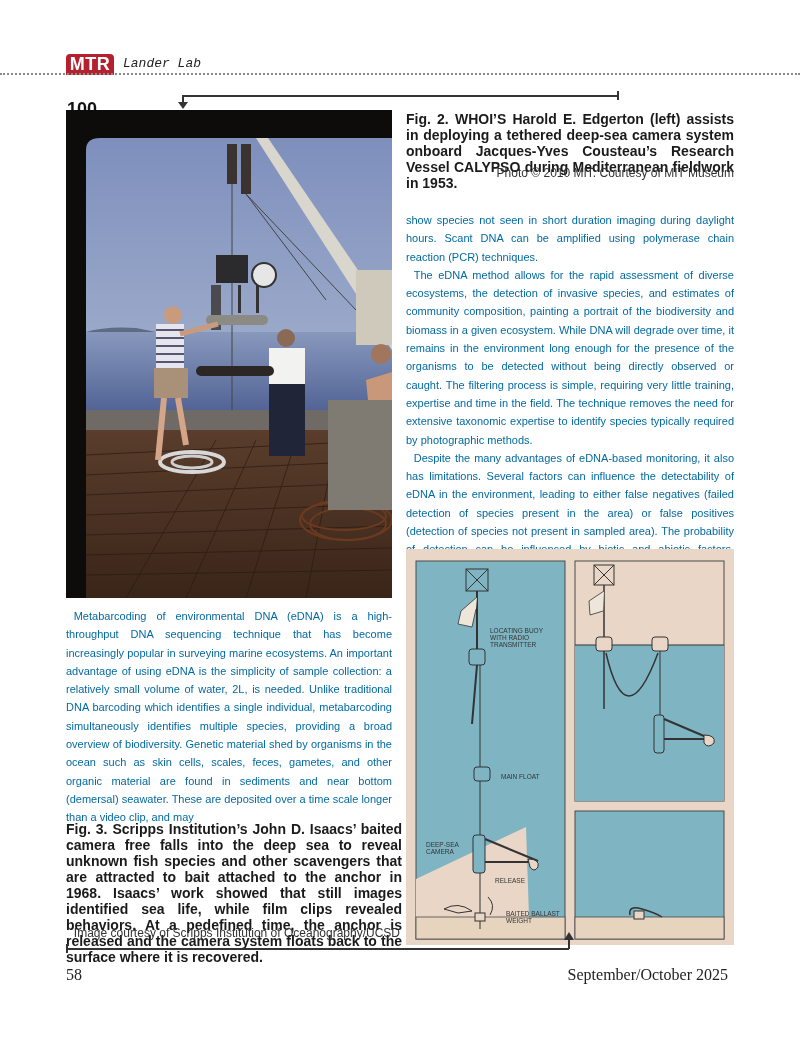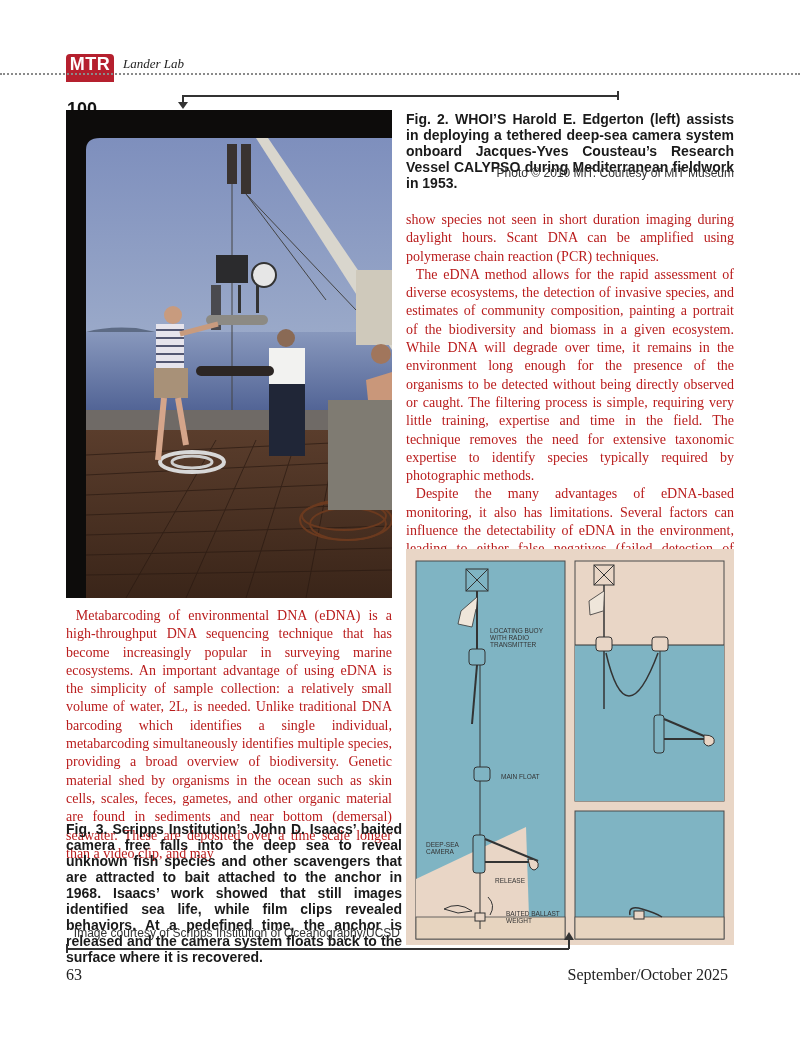--- a/index.html
+++ b/index.html
@@ -1,37 +1,37 @@
 <!DOCTYPE html>
 <html><head>
 <meta charset="utf-8">
 <style>
   html, body { margin:0; padding:0; background:#ffffff; }
   body { width:800px; height:1038px; position:relative; overflow:hidden; font-family:"Liberation Serif", serif; color:#1a1a1a; }
 
   
   .dotted-rule { position:absolute; left:0; top:73px; width:800px; height:0; border-top:2px dotted #8a8a8a; }
-  .mtr-logo { position:absolute; left:66px; top:54px; width:48px; height:28px; background:#b5202e; color:#fff;
+  .mtr-logo { position:absolute; left:66px; top:54px; width:48px; height:21px; background:#b5202e; color:#fff;
     font-family:"Liberation Sans", sans-serif; font-weight:bold; font-size:18px; line-height:20px; text-align:center;
     border-radius:4px 4px 0 0; letter-spacing:0.5px; }
-  .section-title { position:absolute; left:123px; top:56px; font-family:Liberation Serif, serif; font-style:italic; font-size:13px; color:#222; }
+  .section-title { position:absolute; left:123px; top:56px; font-family:Liberation Mono, monospace; font-style:italic; font-size:13px; color:#222; }
   .issue-num { position:absolute; left:67px; top:74px; font-family:"Liberation Sans", sans-serif; font-weight:bold; font-size:18px; color:#111; line-height:18px;margin-top:26px; }
 
   
   .line { position:absolute; background:#333; }
 
   
   .photo { position:absolute; left:66px; top:110px; width:326px; height:488px; background:#0c0c0c; overflow:hidden; }
 
   
   .caption { position:absolute; font-family:"Liberation Sans", sans-serif; font-weight:bold; font-size:14px; line-height:16px; color:#1a1a1a; text-align:justify; }
   .credit { position:absolute; font-family:"Liberation Sans", sans-serif; font-size:12px; color:#333; text-align:right; }
 
   
-  .col-text { position:absolute; font-family:Liberation Serif, serif; font-size:14px; line-height:18.3px; text-align:justify; color:#b91c1c; }
+  .col-text { position:absolute; font-family:Liberation Sans, sans-serif; font-size:11px; line-height:18.3px; text-align:justify; color:#0369a1; }
   .col-text p { margin:0; text-indent:0.7em; }
   .col-text p.nojust { text-indent:0; }
 
   
   .illus { position:absolute; left:406px; top:549px; width:328px; height:396px; background:#e9d6c6; }
   .illus-label { font-family:"Liberation Sans", sans-serif; font-size:6.5px; fill:#333; }
 
   .footer-page { position:absolute; left:66px; top:966px; font-family:"Liberation Serif", serif; font-size:16px; color:#222; }
   .footer-date { position:absolute; right:72px; top:966px; font-family:"Liberation Serif", serif; font-size:16px; color:#222; }
 </style>
@@ -225,14 +225,14 @@
   </svg>
 </div>
 
 <div class="line" style="left:66px; top:948px; width:503px; height:1.5px;"></div>
 <div class="line" style="left:66px; top:944px; width:1.5px; height:9px;"></div>
 <div class="line" style="left:568px; top:939px; width:1.5px; height:10px;"></div>
 <svg style="position:absolute; left:564px; top:932px;" width="10" height="8">
     <polygon points="0,8 10,8 5,0" fill="#333"></polygon>
   </svg>
 
-<div class="footer-page">63</div>
+<div class="footer-page">58</div>
 <div class="footer-date">September/October 2025</div>
 
 </body></html>

